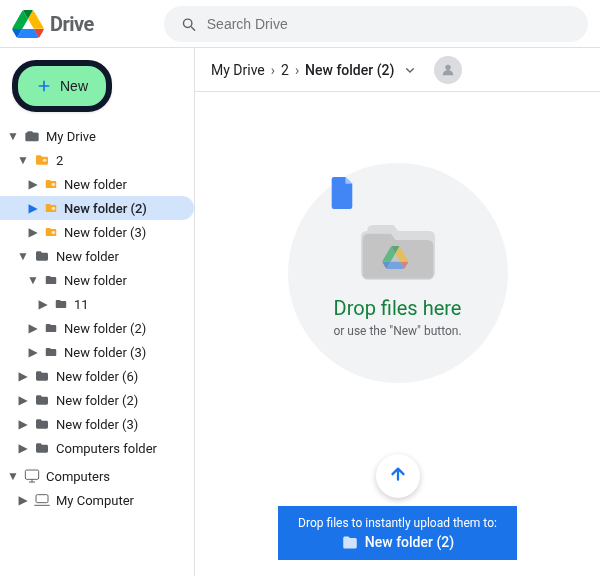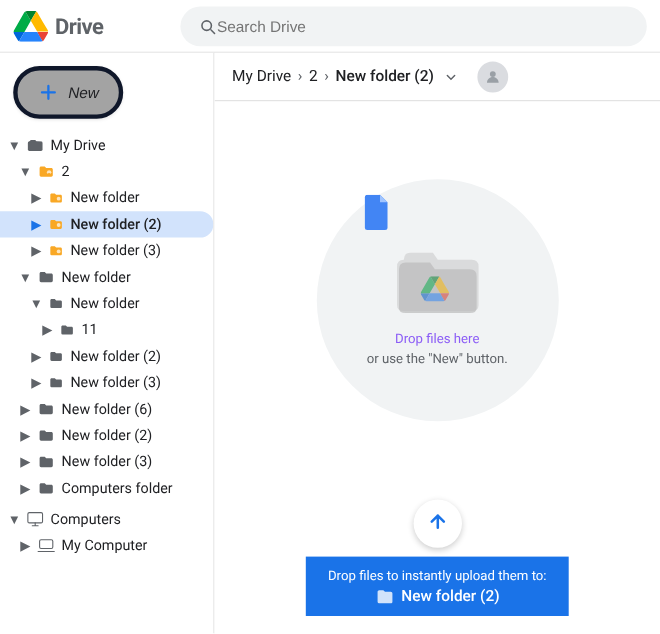--- a/index.html
+++ b/index.html
@@ -30,21 +30,21 @@
       font-weight: 700;
       letter-spacing: -0.5px;
     }
     .search-bar {
       flex: 1;
       display: flex;
       align-items: center;
       background: #f1f3f4;
       border-radius: 24px;
       padding: 0 16px;
-      gap: 0;
+      gap: 10px;
       height: 36px;
     }
     .search-bar input {
       border: none;
       background: transparent;
       outline: none;
       font-size: 14px;
       color: #202124;
       width: 100%;
     }
@@ -63,29 +63,28 @@
       border-right: 1px solid #e0e0e0;
       overflow-y: auto;
       background: #fff;
     }
     .new-btn {
       display: flex;
       align-items: center;
       gap: 8px;
       margin: 4px 12px 12px 12px;
       padding: 10px 18px;
-      border: 4px solid #0f172a;
+      border: 6px solid #0f172a;
       border-radius: 24px;
       cursor: pointer;
       font-size: 14px;
       color: #202124;
-      background: #a3a3a3;
+      background: #86efac;
       box-shadow: 0 1px 3px rgba(0,0,0,0.1);
       width: 100px;
-      font-style: italic;
     }
 
     
     .tree-item {
       display: flex;
       align-items: center;
       padding: 3px 0;
       cursor: pointer;
       border-radius: 0 20px 20px 0;
       padding-right: 8px;
@@ -184,22 +183,22 @@
       height: 220px;
       border-radius: 50%;
       background: #f1f3f4;
       display: flex;
       flex-direction: column;
       align-items: center;
       justify-content: center;
       position: relative;
     }
     .drop-text {
-      font-size: 12px;
-      color: #8b5cf6;
+      font-size: 20px;
+      color: #15803d;
       margin-top: 12px;
       font-weight: 400;
     }
     .drop-subtext {
       font-size: 12px;
       color: #5f6368;
       margin-top: 4px;
     }
 
     

